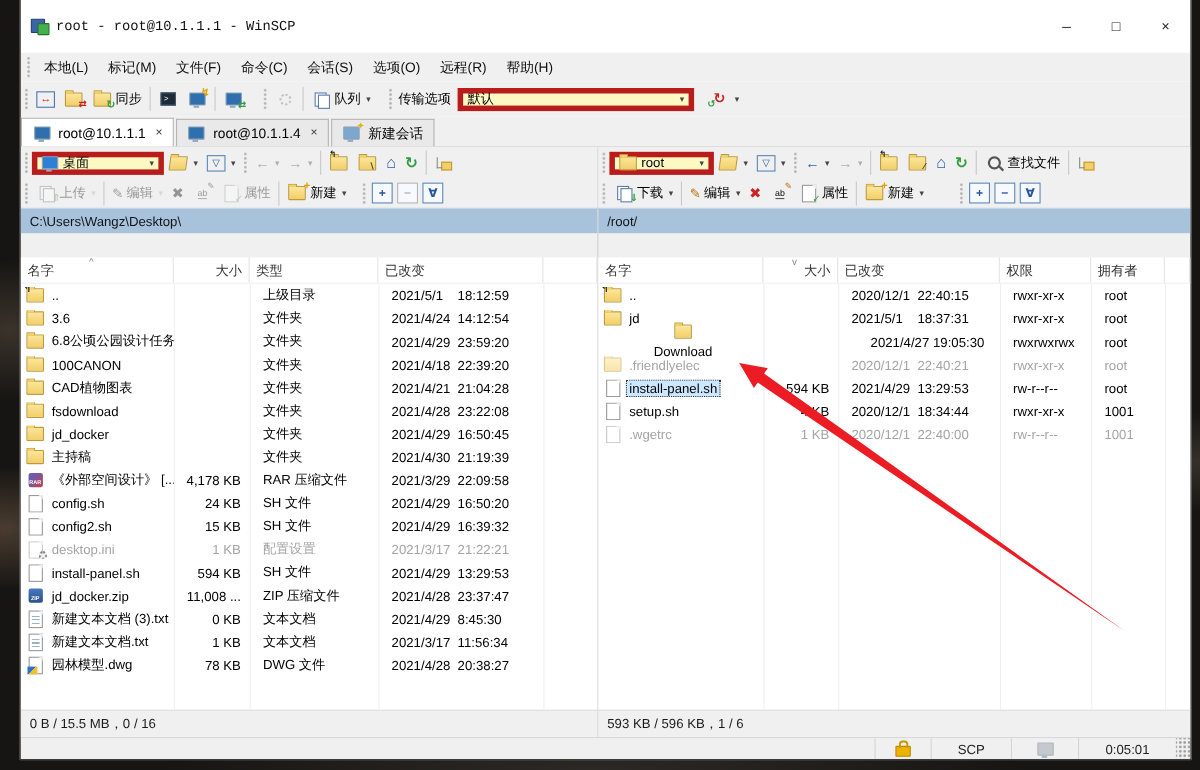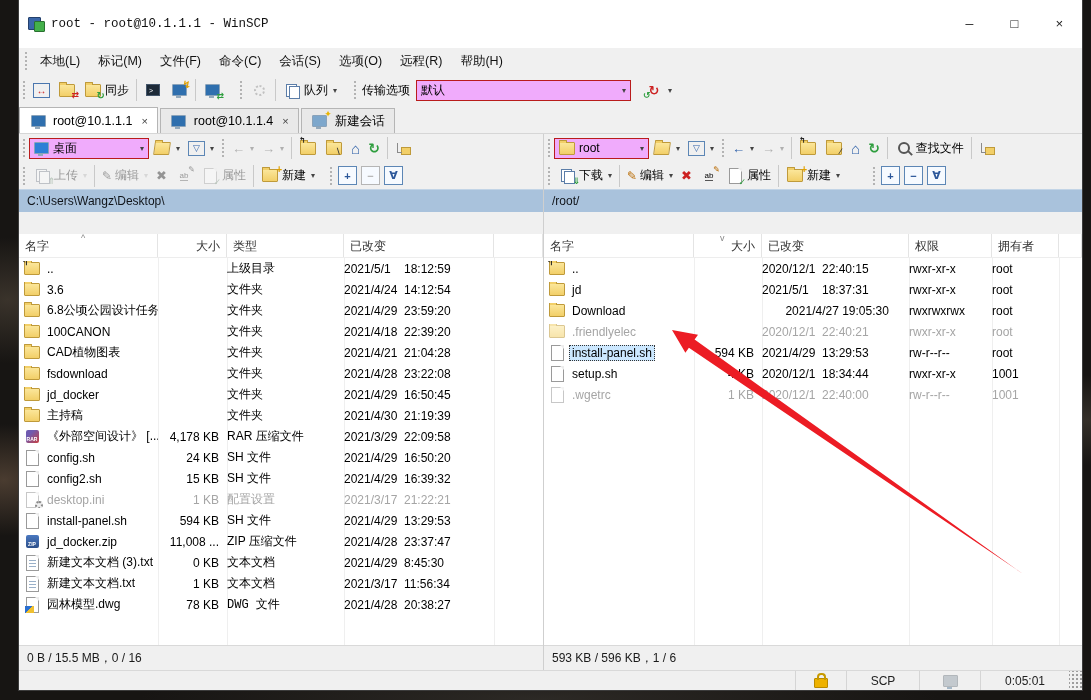--- a/index.html
+++ b/index.html
@@ -54,21 +54,21 @@
   .upov{position:absolute;left:-2px;top:-4px;font-size:9px;color:#222;font-weight:bold;}
   .ovr{position:absolute;font-weight:bold;}
   .mon{width:13px;height:10px;background:#2f6fae;border:1px solid #8aa3ba;border-radius:1px;position:relative;display:inline-block;}
   .mon::after{content:"";position:absolute;left:3px;bottom:-3px;width:5px;height:2px;background:#93a9bc;}
   .term{width:14px;height:12px;background:#1d2a38;border:1px solid #44566b;color:#fff;font-size:7px;display:inline-flex;align-items:center;padding-left:2px;box-sizing:border-box;}
   .pages{width:12px;height:13px;position:relative;display:inline-block;}
   .pages::before,.pages::after{content:"";position:absolute;width:9px;height:11px;background:#fff;border:1px solid #5b7da8;}
   .pages::before{left:0;top:0;} .pages::after{left:3px;top:2px;}
   .sqbtn{width:17px;height:17px;border:1px solid #5c86b5;background:#f6faff;color:#2b579a;display:inline-flex;align-items:center;justify-content:center;font-size:11px;font-weight:bold;flex:none;margin:0 2px;}
   .sqbtn.off{border-color:#b5b5b5;color:#b5b5b5;}
-  .combo{height:21px;background:#f0abfc;border:1px solid #b91c1c;display:inline-flex;align-items:center;gap:4px;padding:0 4px;box-sizing:border-box;flex:none;}
+  .combo{height:21px;background:#fef9c3;border:5px solid #b91c1c;display:inline-flex;align-items:center;gap:4px;padding:0 4px;box-sizing:border-box;flex:none;}
   .combo .car{margin-left:auto;font-size:8px;color:#444;}
   .mag{width:8px;height:8px;border:2px solid #555;border-radius:50%;position:relative;display:inline-block;}
   .mag::after{content:"";position:absolute;width:6px;height:2px;background:#555;transform:rotate(45deg);right:-5px;bottom:-2px;}
   .arrowg{font-size:13px;font-weight:bold;line-height:1;}
   .blue{color:#2c5fa8;} .gray{color:#b0b0b0;} .green{color:#2f9e3f;} .red{color:#cc2222;} .gold{color:#e0a000;}
   .tree-ic{width:16px;height:13px;position:relative;display:inline-block;}
   .tree-ic::before{content:"";position:absolute;left:2px;top:1px;bottom:2px;width:1px;background:#8a8a8a;}
   .tree-ic::after{content:"";position:absolute;left:2px;bottom:2px;width:5px;height:1px;background:#8a8a8a;}
   .tree-ic .tf{position:absolute;right:0;bottom:0;width:8px;height:6px;background:#f2cf68;border:1px solid #bf9a3a;}
   
@@ -90,21 +90,21 @@
   .hcell.num{text-align:right;}
   .sortmark{position:absolute;top:-1px;font-size:9px;color:#888;}
   .flist{flex:1;background:#fff;position:relative;overflow:hidden;}
   .colline{position:absolute;top:0;bottom:0;width:1px;background:#efefef;}
   .frow{height:21px;display:flex;align-items:center;font-size:12px;position:relative;}
   .c-name{display:flex;align-items:center;gap:3px;padding-left:4px;box-sizing:border-box;overflow:hidden;white-space:nowrap;}
   .fname{padding:1px 3px;white-space:nowrap;overflow:hidden;}
   .fname.sel{background:#cce8ff;outline:1px dotted #333;outline-offset:-1px;}
   .cell{box-sizing:border-box;white-space:nowrap;overflow:hidden;flex:none;}
   .cell.num{text-align:right;padding-right:8px;}
-  .cell.pad{padding-left:0;}
+  .cell.pad{padding-left:12px;}
   .dt{display:inline-block;width:60px;}
   .dim{color:#a5a5a5;}
   .dim .fold,.dim .doc{opacity:.55;}
   .pstatus{height:24px;background:#f0f0f0;border-top:1px solid #d9d9d9;display:flex;align-items:center;padding:0 8px;font-size:12px;color:#1a1a1a;flex:none;}
   
   .mainstatus{height:19px;background:#f0f0f0;border-top:1px solid #d9d9d9;display:flex;align-items:stretch;flex:none;font-size:12px;color:#222;}
   .mseg{border-left:1px solid #d5d5d5;display:flex;align-items:center;justify-content:center;padding:0 10px;}
   .lock{width:12px;height:8px;background:#eeb200;border:1px solid #b98a00;border-radius:1px;position:relative;margin-top:4px;}
   .lock::before{content:"";position:absolute;top:-6px;left:2px;width:5px;height:5px;border:2px solid #c79a00;border-bottom:none;border-radius:4px 4px 0 0;}
   .mon.gray{background:#b9c0c6;border-color:#a3a9af;opacity:.8;}
@@ -516,21 +516,21 @@
           </div>
           <div class="frow">
             <span class="c-name" style="width: 139px;">
               <span class="ic">
                 <span class="doc"></span>
                 <span class="dwgov"></span>
               </span>
               <span class="fname">园林模型.dwg</span>
             </span>
             <span class="cell num" style="width: 69px;">78 KB</span>
-            <span class="cell pad" style="width: 117px; font-family: Liberation Mono, monospace;">DWG 文件</span>
+            <span class="cell pad" style="width: 117px;">DWG 文件</span>
             <span class="cell pad" style="width: 150px;"><span class="dt">2021/4/28</span><span>20:38:27</span></span>
           </div>
         </div>
       <div class="pstatus">
           <span>0 B / 15.5 MB，0 / 16</span>
         </div>
     </div>
 
     <div class="panel right">
       <div class="ptool">
@@ -669,21 +669,21 @@
                 <span class="fold"></span>
               </span>
               <span class="fname">jd</span>
             </span>
             <span class="cell num" style="width: 68px;"></span>
             <span class="cell pad" style="width: 147px;"><span class="dt">2021/5/1</span><span>18:37:31</span></span>
             <span class="cell pad" style="width: 83px;">rwxr-xr-x</span>
             <span class="cell pad" style="width: 67px;">root</span>
           </div>
           <div class="frow">
-            <span class="c-name" style="width: 150px;">
+            <span class="c-name" style="width: 150px; flex-direction: column;">
               <span class="ic">
                 <span class="fold"></span>
               </span>
               <span class="fname">Download</span>
             </span>
             <span class="cell num" style="width: 68px;"></span>
             <span class="cell pad" style="width: 147px; text-align: center;"><span class="dt">2021/4/27</span><span>19:05:30</span></span>
             <span class="cell pad" style="width: 83px;">rwxrwxrwx</span>
             <span class="cell pad" style="width: 67px;">root</span>
           </div>

